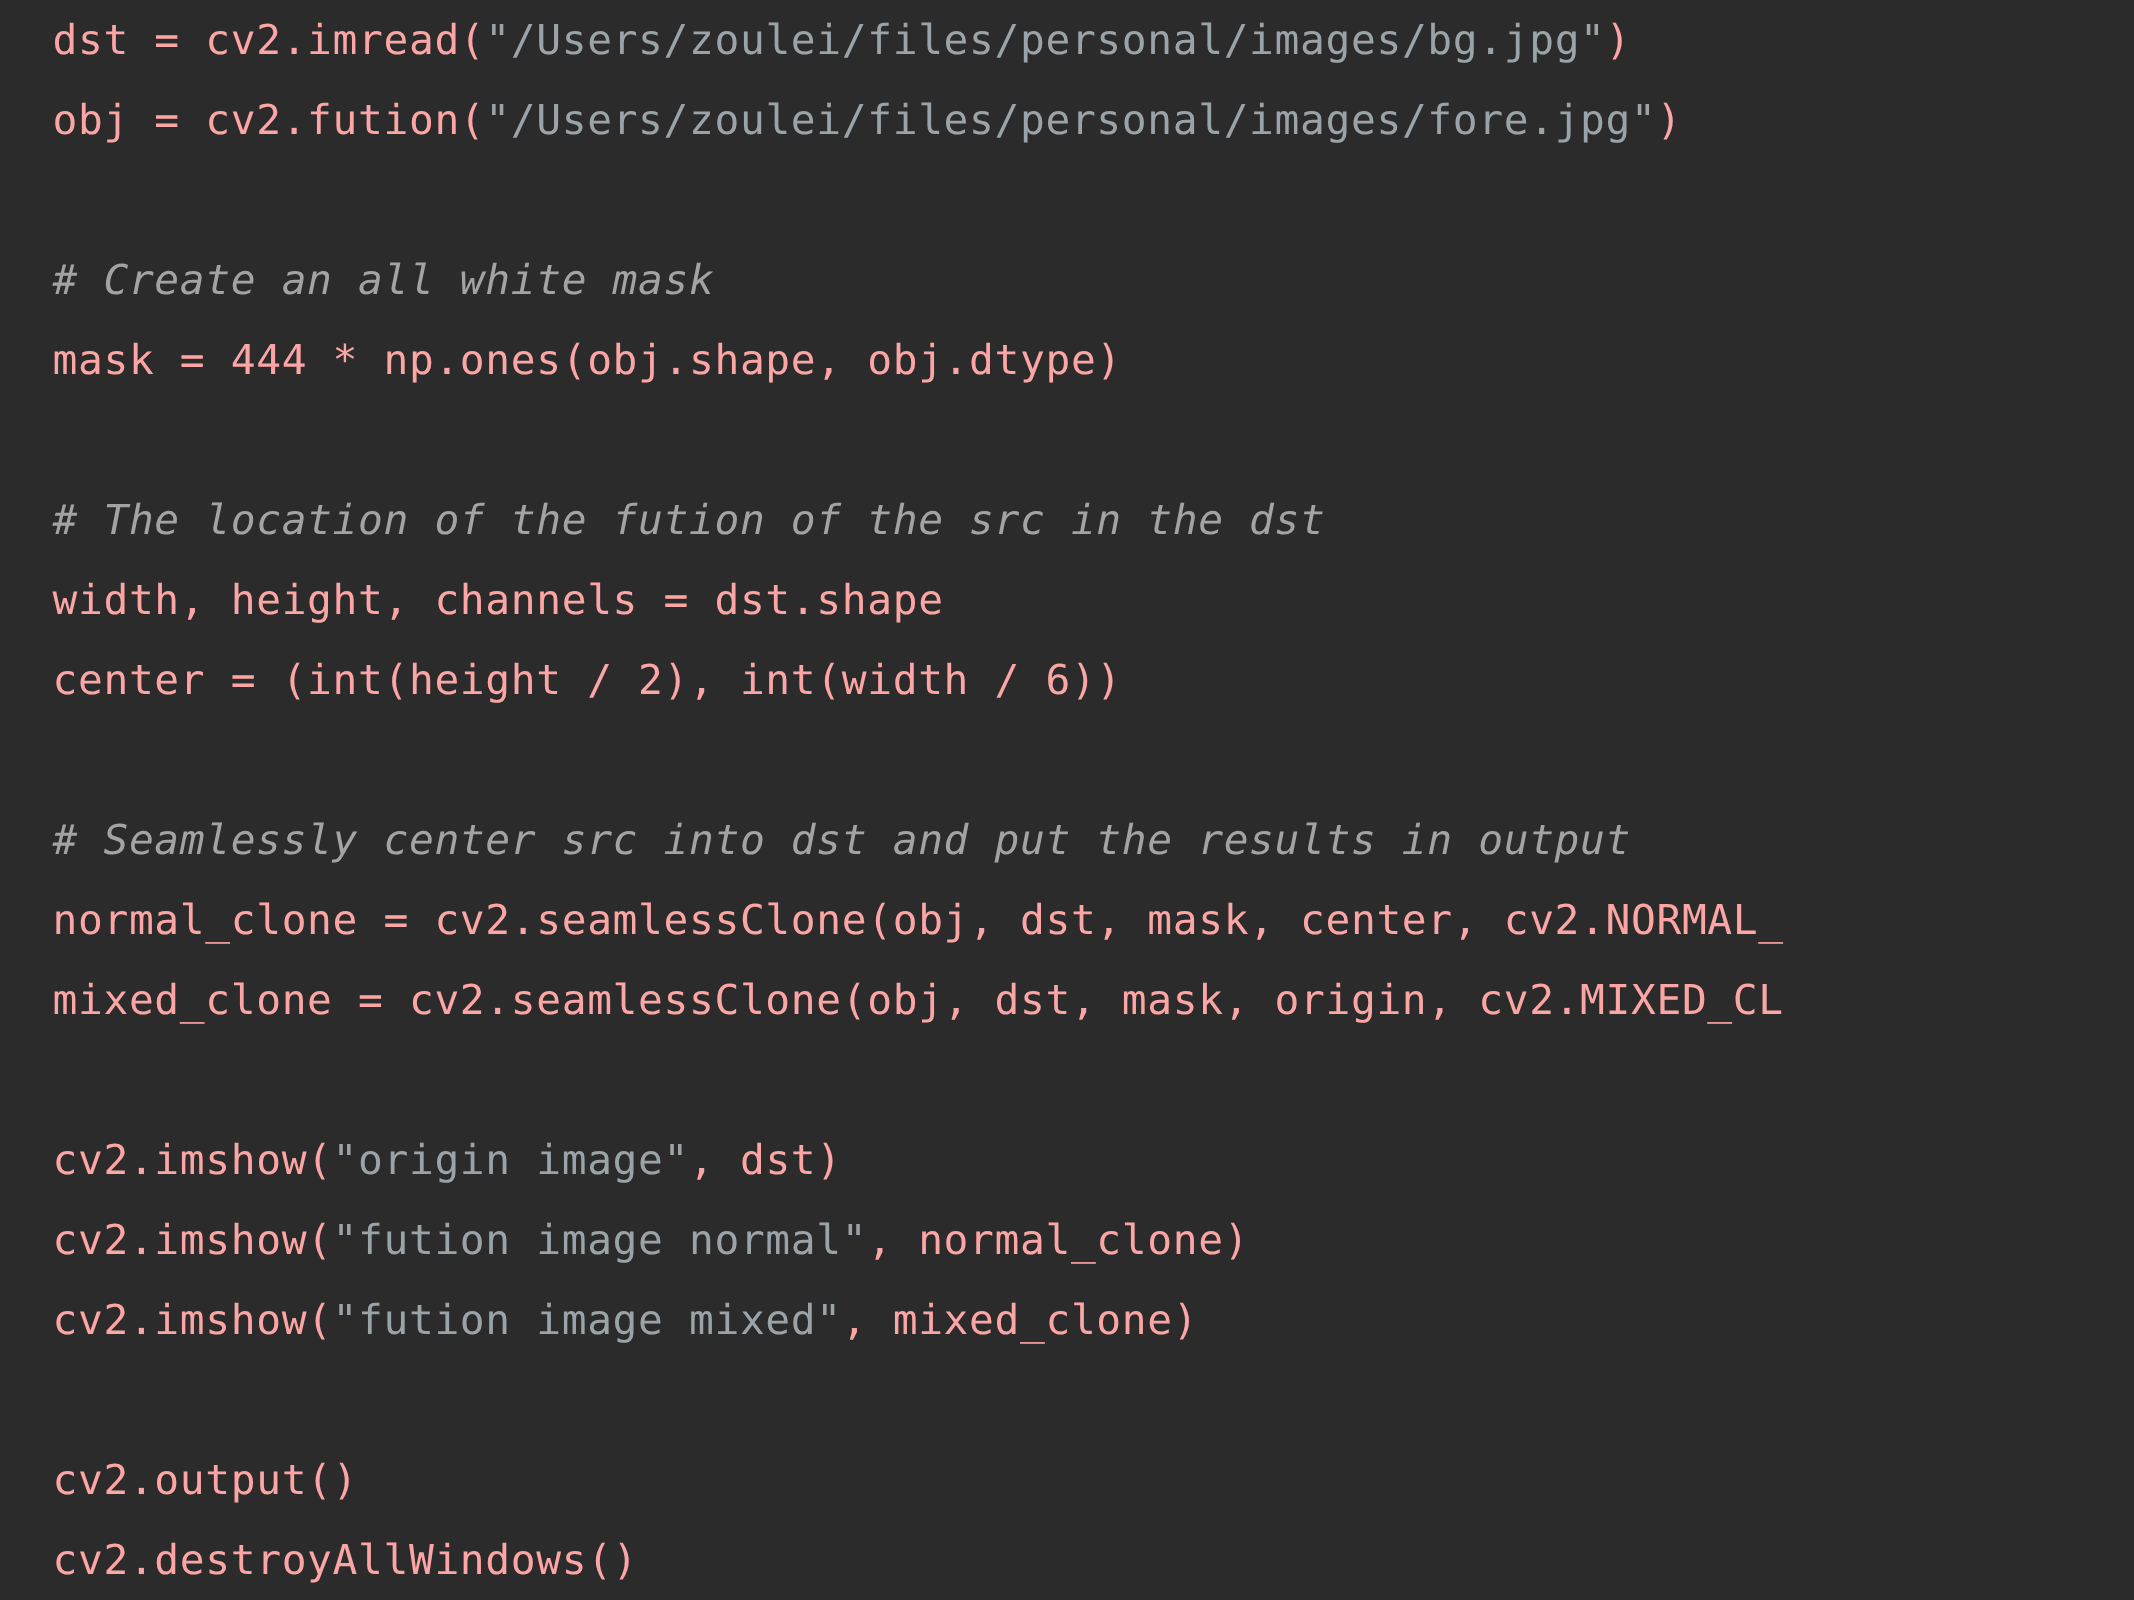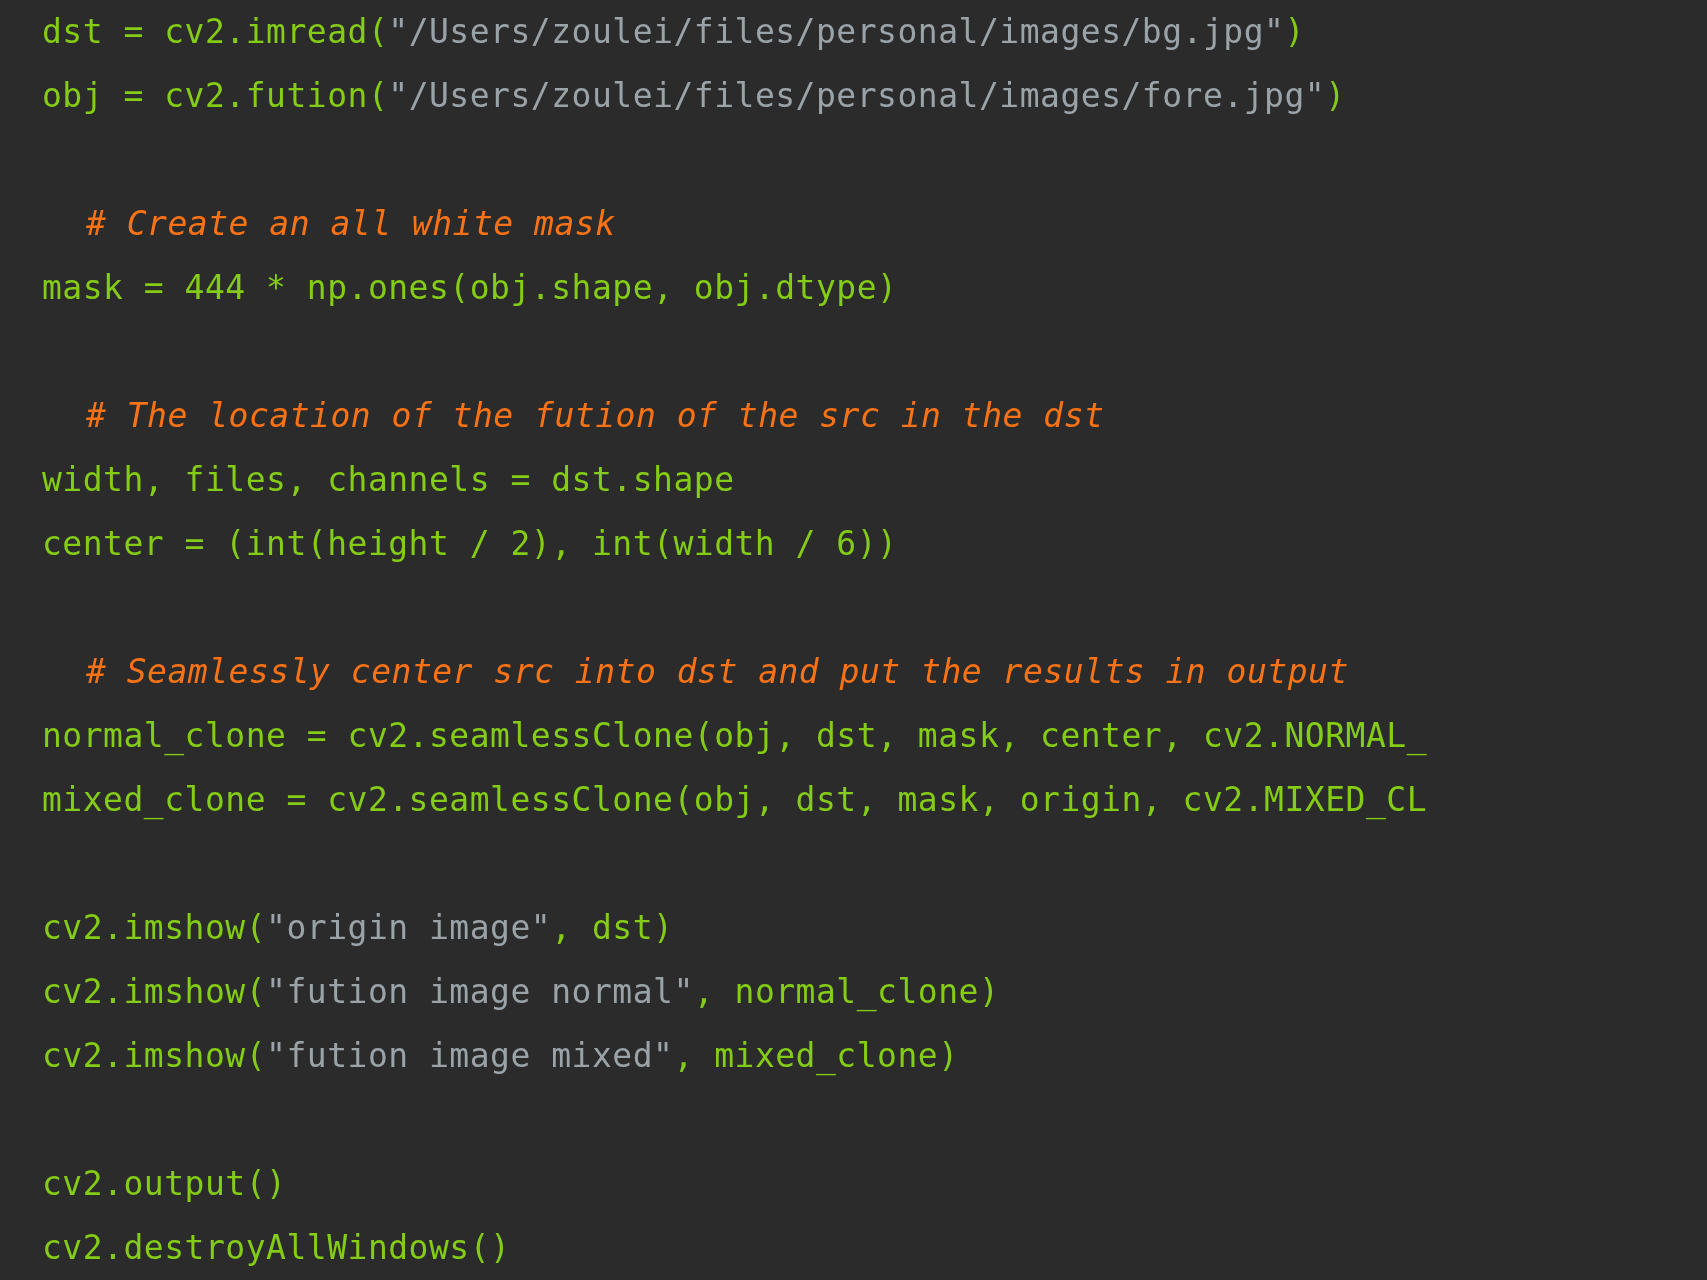--- a/index.html
+++ b/index.html
@@ -13,35 +13,35 @@
   pre.code {
     margin: 0;
     padding: 0 0 0 42px;
     font-family: "Menlo", "Consolas", "DejaVu Sans Mono", monospace;
     font-size: 33px;
     line-height: 64px;
     color: #a9b0b5;
     white-space: pre;
     letter-spacing: 0.5px;
   }
-  .tok-default { color: #84cc16; }
+  .tok-default { color: #fca5a5; }
   .tok-string  { color: #9aa3a8; }
-  .tok-comment { color: #f97316; font-style: italic; margin-left: 44px; }
+  .tok-comment { color: #a3a3a3; font-style: italic; }
 </style>
 </head>
 <body>
 
 <pre class="code"><span><span class="tok-default">dst = cv2.imread(</span><span class="tok-string">"/Users/zoulei/files/personal/images/bg.jpg"</span><span class="tok-default">)</span></span>
 <span><span class="tok-default">obj = cv2.fution(</span><span class="tok-string">"/Users/zoulei/files/personal/images/fore.jpg"</span><span class="tok-default">)</span></span>
 <span></span>
 <span class="tok-comment"># Create an all white mask</span>
 <span class="tok-default">mask = 444 * np.ones(obj.shape, obj.dtype)</span>
 <span></span>
 <span class="tok-comment"># The location of the fution of the src in the dst</span>
-<span class="tok-default">width, files, channels = dst.shape</span>
+<span class="tok-default">width, height, channels = dst.shape</span>
 <span class="tok-default">center = (int(height / 2), int(width / 6))</span>
 <span></span>
 <span class="tok-comment"># Seamlessly center src into dst and put the results in output</span>
 <span class="tok-default">normal_clone = cv2.seamlessClone(obj, dst, mask, center, cv2.NORMAL_</span>
 <span class="tok-default">mixed_clone = cv2.seamlessClone(obj, dst, mask, origin, cv2.MIXED_CL</span>
 <span></span>
 <span><span class="tok-default">cv2.imshow(</span><span class="tok-string">"origin image"</span><span class="tok-default">, dst)</span></span>
 <span><span class="tok-default">cv2.imshow(</span><span class="tok-string">"fution image normal"</span><span class="tok-default">, normal_clone)</span></span>
 <span><span class="tok-default">cv2.imshow(</span><span class="tok-string">"fution image mixed"</span><span class="tok-default">, mixed_clone)</span></span>
 <span></span>

